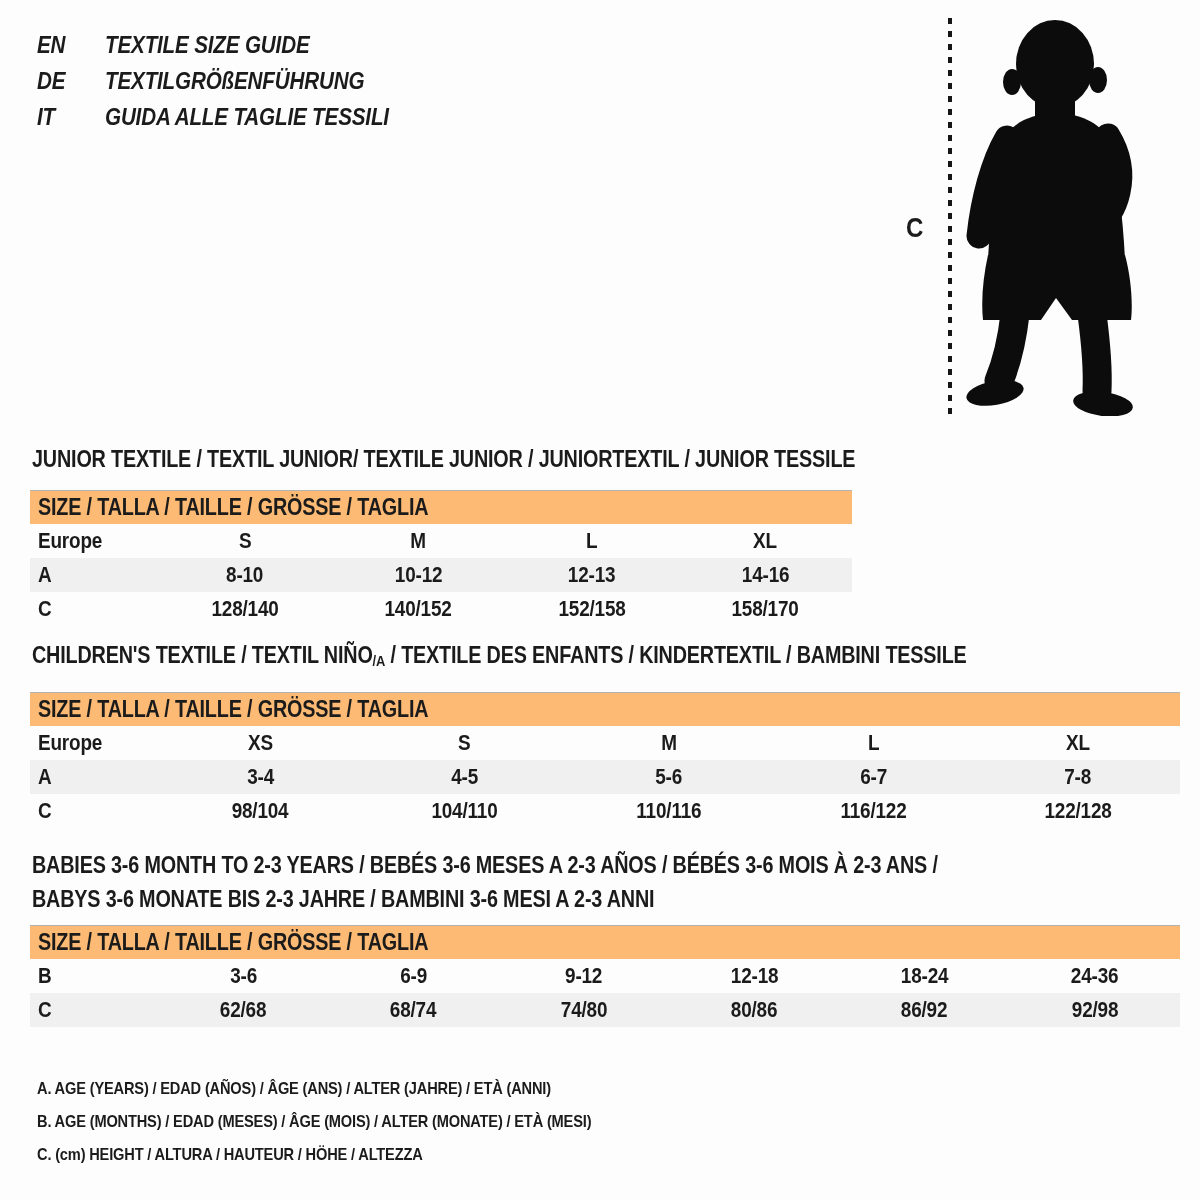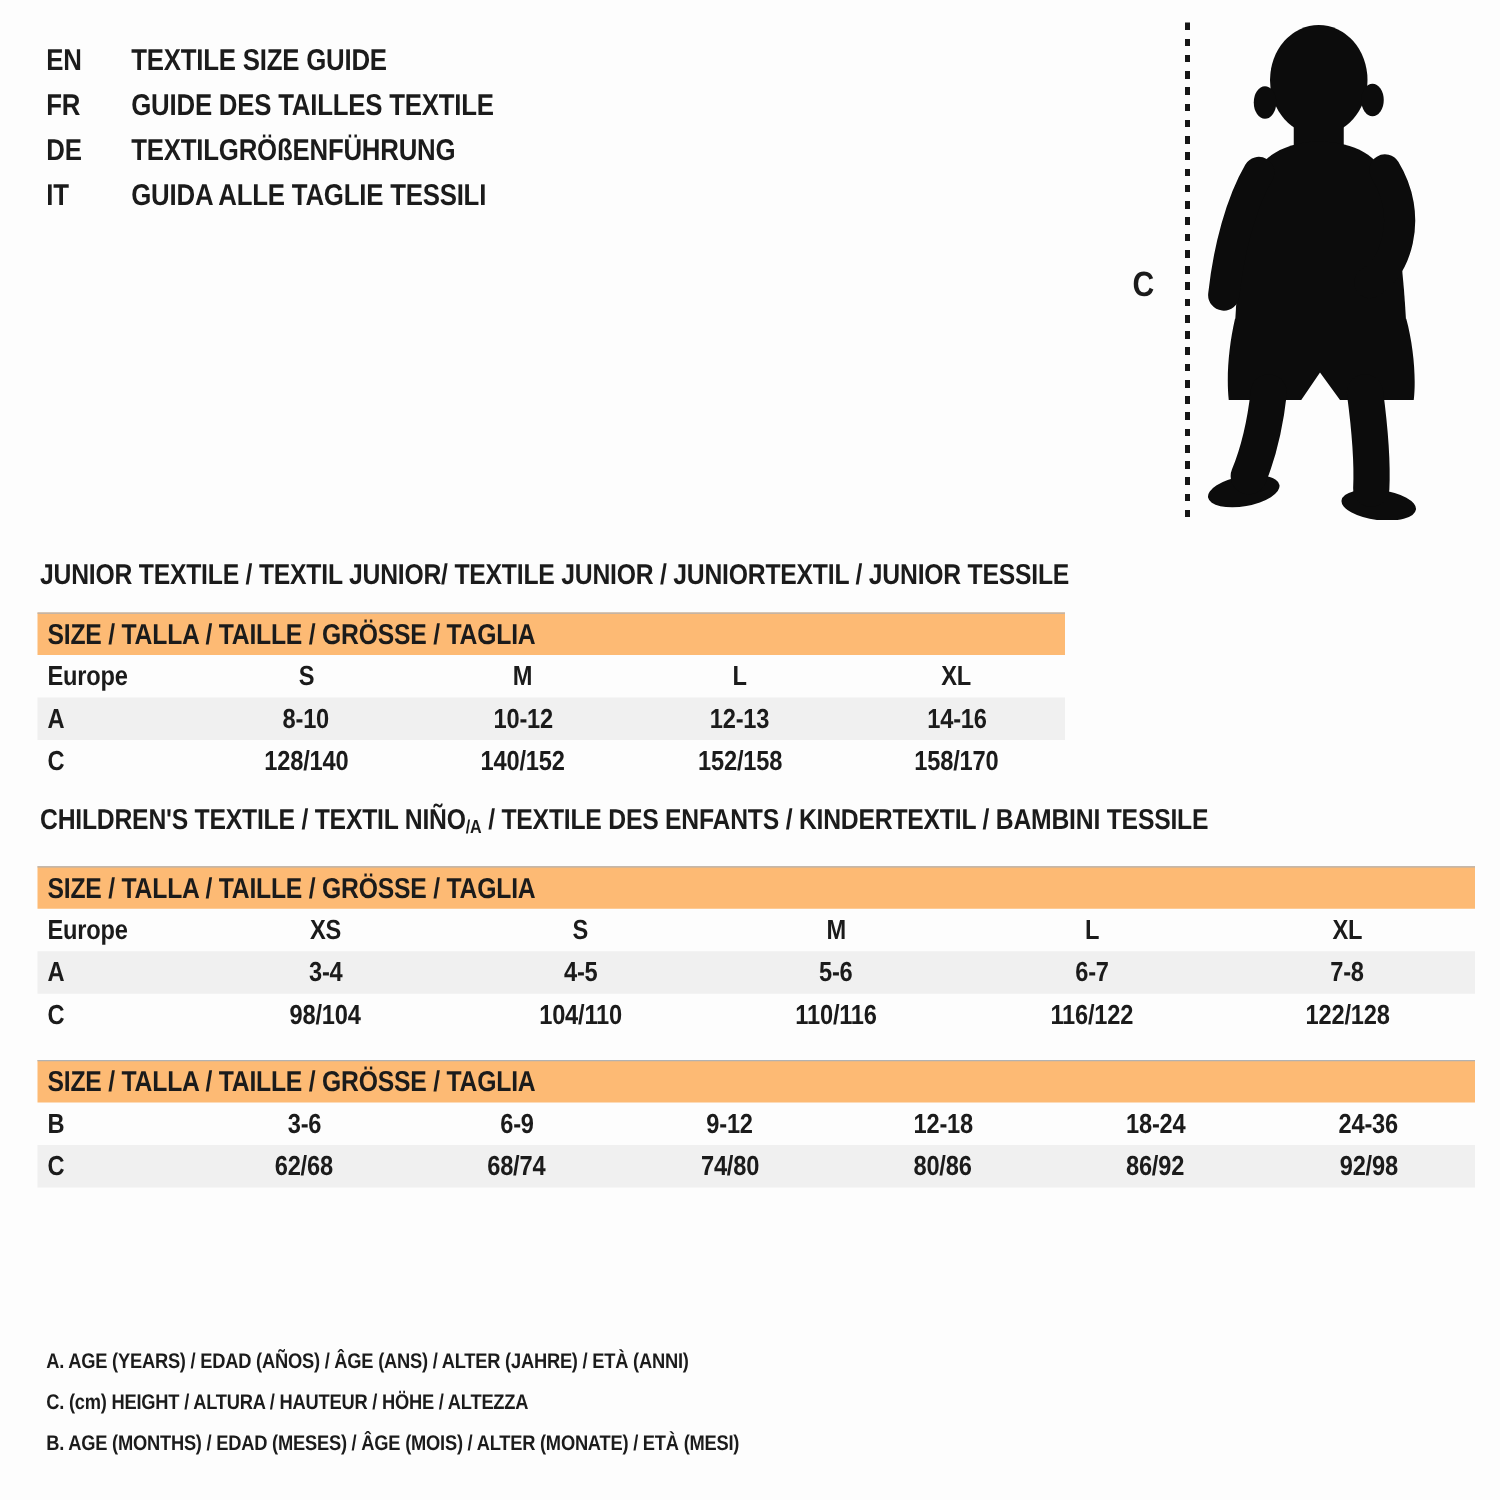--- a/index.html
+++ b/index.html
@@ -7,21 +7,21 @@
     position:relative;width:1200px;height:1200px;overflow:hidden;
     background:#fdfdfd;color:#1b1b1b;
     font-family:"Liberation Sans",sans-serif;font-weight:700;
   }
   
   .sq{display:inline-block;transform:scaleX(.86);transform-origin:0 50%;white-space:nowrap;letter-spacing:-.2px;}
   .sqc{display:inline-block;transform:scaleX(.86);transform-origin:50% 50%;white-space:nowrap;letter-spacing:-.2px;}
 
   
   .langs{position:absolute;left:37px;top:31px;font-size:24px;}
-  .lang-row{display:flex;height:36px;align-items:center;}
+  .lang-row{display:flex;height:36px;font-style:italic;}
   .lang-code{width:68px;}
 
   
   .height-line{position:absolute;left:948px;top:18px;width:4px;height:397px;
     background:repeating-linear-gradient(to bottom,#161616 0 6px,transparent 6px 13px);}
   .height-label{position:absolute;left:906px;top:212px;font-size:28px;}
   .toddler{position:absolute;left:955px;top:14px;width:185px;height:402px;}
 
   
   .stable{position:absolute;left:30px;}
@@ -45,24 +45,20 @@
 </style>
 </head>
 <body>
 
 <div class="page">
 
   <section class="langs">
     <div class="lang-row">
       <div class="lang-code"><span class="sq">EN</span></div>
       <div class="lang-title"><span class="sq">TEXTILE SIZE GUIDE</span></div>
-    </div>
-    <div class="lang-row">
-      <div class="lang-code"><span class="sq">FR</span></div>
-      <div class="lang-title"><span class="sq">GUIDE DES TAILLES TEXTILE</span></div>
     </div>
     <div class="lang-row">
       <div class="lang-code"><span class="sq">DE</span></div>
       <div class="lang-title"><span class="sq">TEXTILGRÖßENFÜHRUNG</span></div>
     </div>
     <div class="lang-row">
       <div class="lang-code"><span class="sq">IT</span></div>
       <div class="lang-title"><span class="sq">GUIDA ALLE TAGLIE TESSILI</span></div>
     </div>
   </section>
@@ -139,20 +135,24 @@
       <div class="tlabel"><span class="sq">C</span></div>
       <div class="tcell"><span class="sqc">98/104</span></div>
       <div class="tcell"><span class="sqc">104/110</span></div>
       <div class="tcell"><span class="sqc">110/116</span></div>
       <div class="tcell"><span class="sqc">116/122</span></div>
       <div class="tcell"><span class="sqc">122/128</span></div>
     </div>
   </section>
 
   <section class="stable t3">
+    <div class="ttitle">
+      <div><span class="sq">BABIES 3-6 MONTH TO 2-3 YEARS / BEBÉS 3-6 MESES A 2-3 AÑOS / BÉBÉS 3-6 MOIS À 2-3 ANS /</span></div>
+      <div><span class="sq">BABYS 3-6 MONATE BIS 2-3 JAHRE / BAMBINI 3-6 MESI A 2-3 ANNI</span></div>
+    </div>
     <div class="band"><span class="sq">SIZE / TALLA / TAILLE / GRÖSSE / TAGLIA</span></div>
     <div class="trow">
       <div class="tlabel"><span class="sq">B</span></div>
       <div class="tcell"><span class="sqc">3-6</span></div>
       <div class="tcell"><span class="sqc">6-9</span></div>
       <div class="tcell"><span class="sqc">9-12</span></div>
       <div class="tcell"><span class="sqc">12-18</span></div>
       <div class="tcell"><span class="sqc">18-24</span></div>
       <div class="tcell"><span class="sqc">24-36</span></div>
     </div>
@@ -162,17 +162,17 @@
       <div class="tcell"><span class="sqc">68/74</span></div>
       <div class="tcell"><span class="sqc">74/80</span></div>
       <div class="tcell"><span class="sqc">80/86</span></div>
       <div class="tcell"><span class="sqc">86/92</span></div>
       <div class="tcell"><span class="sqc">92/98</span></div>
     </div>
   </section>
 
   <section class="footnotes">
     <div class="fnote"><span class="sq">A. AGE (YEARS) / EDAD (AÑOS) / ÂGE (ANS) / ALTER (JAHRE) / ETÀ (ANNI)</span></div>
+    <div class="fnote"><span class="sq">B. AGE (MONTHS) / EDAD (MESES) / ÂGE (MOIS) / ALTER (MONATE) / ETÀ (MESI)</span></div>
     <div class="fnote"><span class="sq">C. (cm) HEIGHT / ALTURA / HAUTEUR / HÖHE / ALTEZZA</span></div>
-    <div class="fnote"><span class="sq">B. AGE (MONTHS) / EDAD (MESES) / ÂGE (MOIS) / ALTER (MONATE) / ETÀ (MESI)</span></div>
   </section>
 
 </div>
 
 </body></html>

